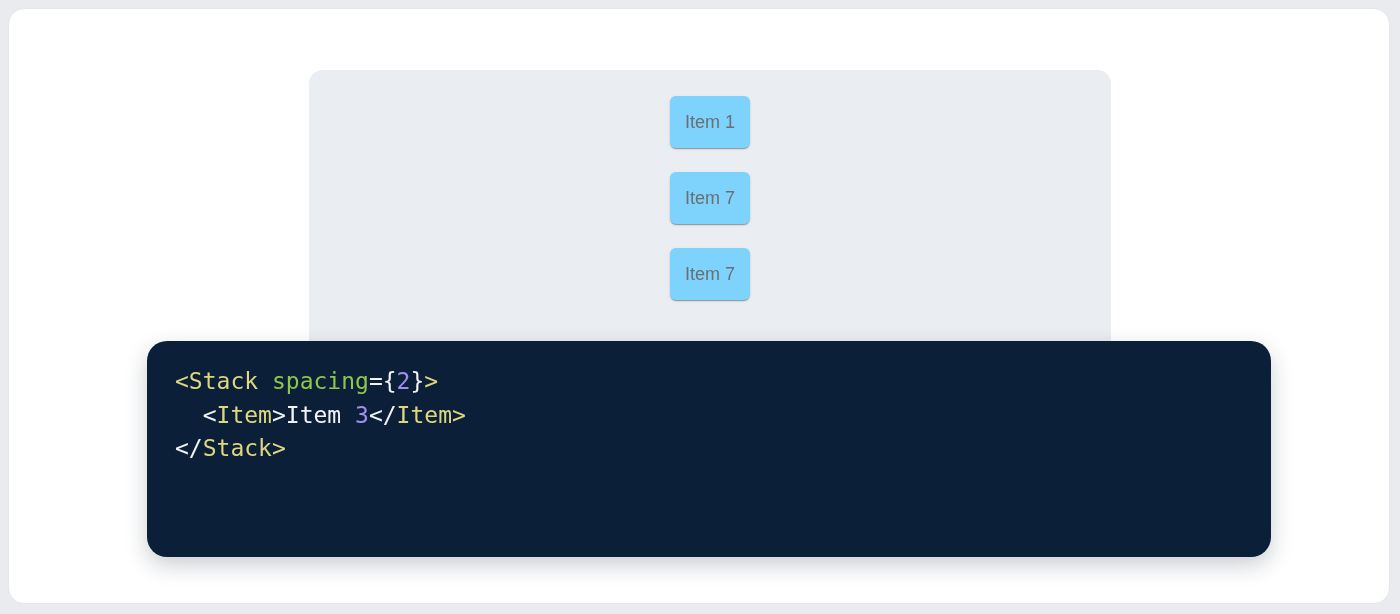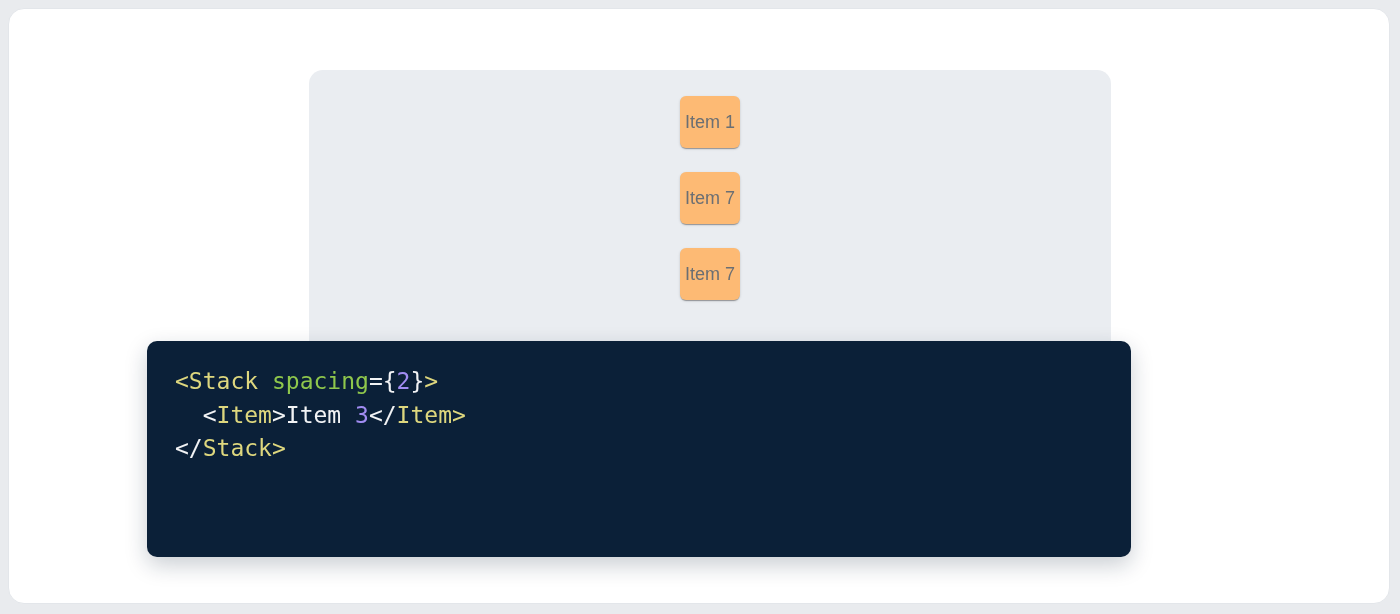--- a/index.html
+++ b/index.html
@@ -28,38 +28,38 @@
     border-radius: 14px;
     display: flex;
     flex-direction: column;
     align-items: center;
     padding-top: 26px;
     box-sizing: border-box;
     gap: 24px;
     z-index: 1;
   }
   .stack-item {
-    width: 60px;
+    width: 80px;
     height: 52px;
-    background: #fdba74;
+    background: #7dd3fc;
     border-radius: 6px;
     box-shadow: 0 2px 1px -1px rgba(0,0,0,0.2), 0 1px 1px 0 rgba(0,0,0,0.14), 0 1px 3px 0 rgba(0,0,0,0.12);
     display: flex;
     align-items: center;
     justify-content: center;
     font-size: 18px;
     color: var(--item-text, #6B6F73);
     flex: 0 0 auto;
   }
   .code-block {
     position: absolute;
     left: 138px; top: 332px;
-    width: 984px; height: 216px;
+    width: 1124px; height: 216px;
     background: var(--code-bg, #0B2038);
-    border-radius: 10px;
+    border-radius: 20px;
     box-shadow: 0 8px 22px rgba(15, 30, 55, 0.22);
     box-sizing: border-box;
     padding: 24px 20px 0 28px;
     z-index: 2;
     overflow: hidden;
   }
   .code-line {
     font-family: "DejaVu Sans Mono", "Liberation Mono", monospace;
     font-size: 23px;
     line-height: 33.6px;

